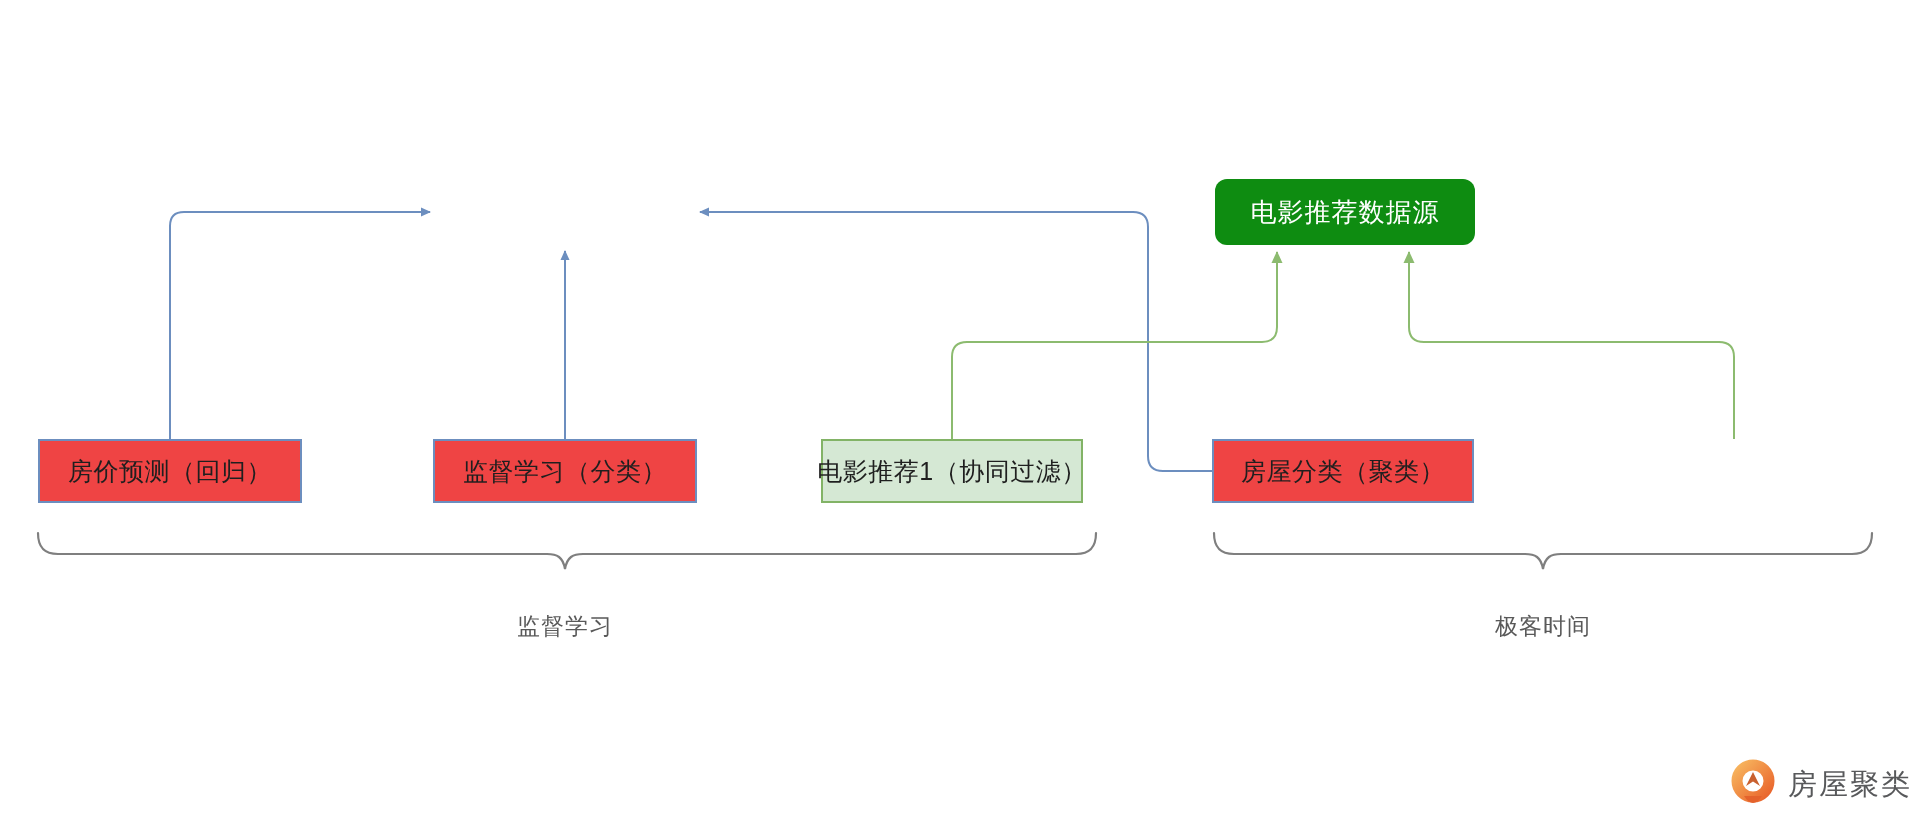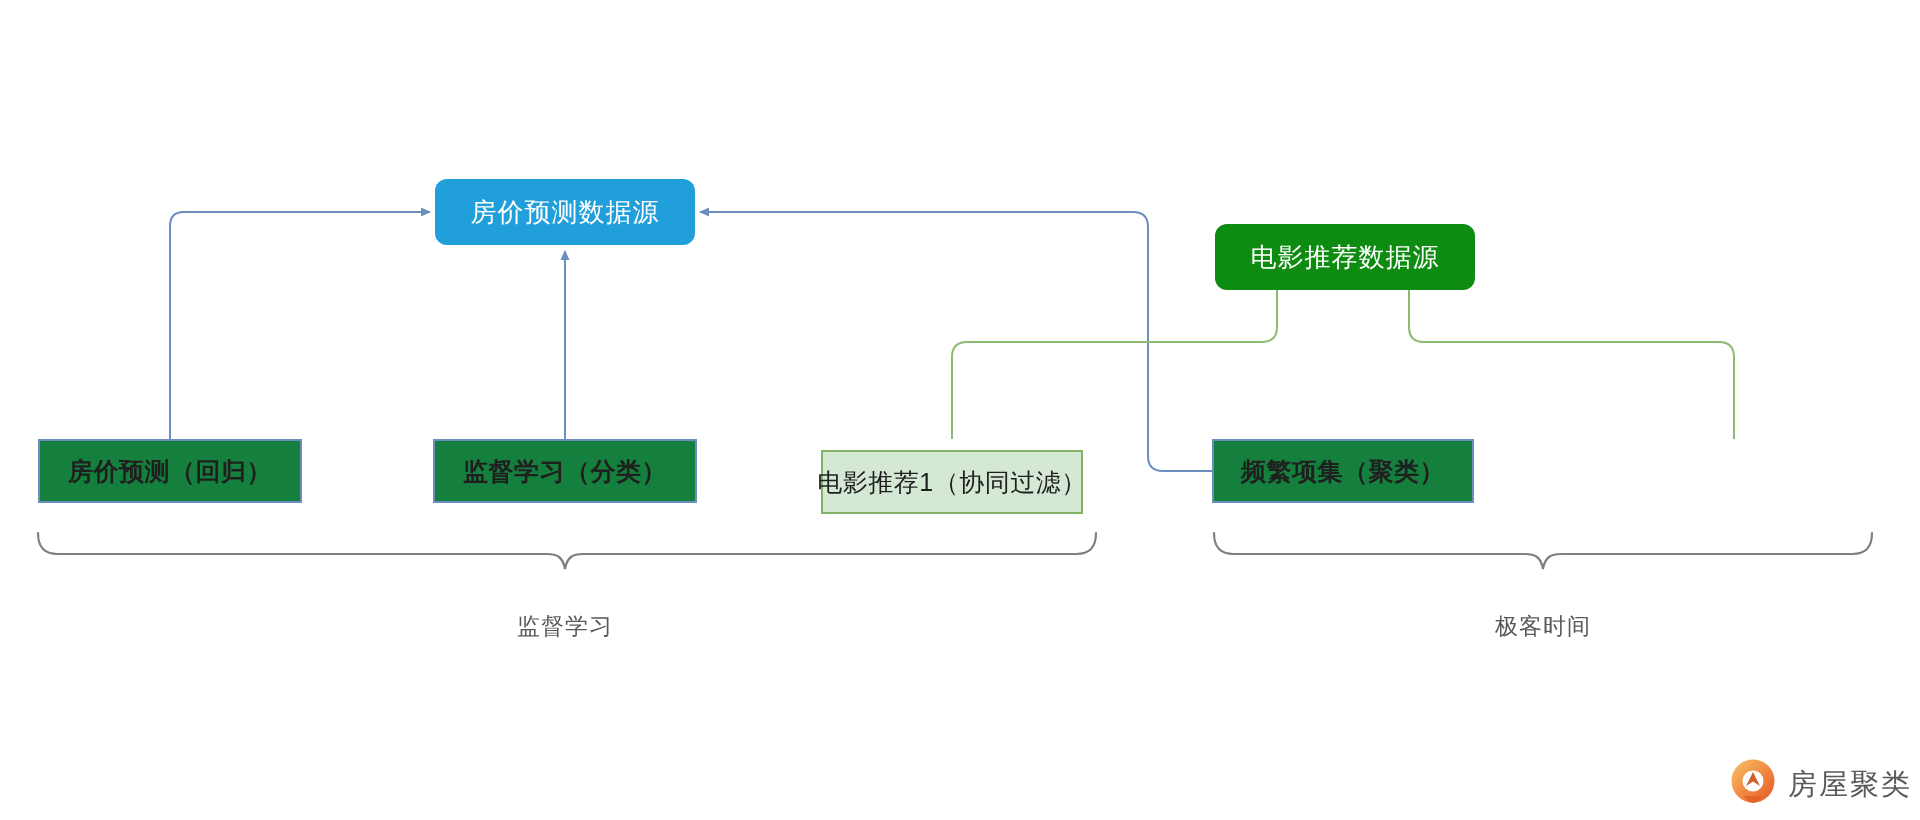--- a/index.html
+++ b/index.html
@@ -41,28 +41,26 @@
   .node-top.blue  { background: #219FDB; }
   .node-top.green { background: #0E8C11; }
   .node-bottom {
     height: 64px;
     font-size: 25px;
     font-weight: 500;
     color: #1f1f1f;
     letter-spacing: 0.5px;
   }
   .node-bottom.blue {
-    background: #15803d;
+    background: #ef4444;
     border: 2px solid #6C8EBF;
-    font-weight: bold;
   }
   .node-bottom.green {
     background: #D5E8D4;
     border: 2px solid #82B366;
-    margin-top: 11px;
   }
   .group-label {
     position: absolute;
     top: 588px;
     width: 300px;
     text-align: center;
     font-size: 23px;
     color: #595959;
     letter-spacing: 1px;
     margin-top: 23px;
@@ -108,31 +106,30 @@
 
     <path d="M 1734 439 L 1734 357 Q 1734 342 1719 342 L 1424 342 Q 1409 342 1409 327 L 1409 252" fill="none" stroke="#8CBB6F" stroke-width="2" marker-end="url(#arrowGreen)"></path>
 
     <path d="M 38 533 C 38 547 44 554 58 554 L 547 554 C 557 554 563 557 565 569
              C 567 557 573 554 583 554 L 1076 554 C 1090 554 1096 547 1096 533" fill="none" stroke="#7F7F7F" stroke-width="2.2" stroke-linecap="round"></path>
 
     <path d="M 1214 533 C 1214 547 1220 554 1234 554 L 1525 554 C 1535 554 1541 557 1543 569
              C 1545 557 1551 554 1561 554 L 1852 554 C 1866 554 1872 547 1872 533" fill="none" stroke="#7F7F7F" stroke-width="2.2" stroke-linecap="round"></path>
   </svg>
 
-  <div class="node node-top blue" style="left:435px; top:179px; width:260px;">房价预测数据源</div>
 
-  <div class="node node-top green" style="left:1215px; top:179px; width:260px;margin-top:45px;">电影推荐数据源</div>
+  <div class="node node-top green" style="left:1215px; top:179px; width:260px;">电影推荐数据源</div>
 
   <div class="node node-bottom blue" style="left:38px; top:439px; width:264px;">房价预测（回归）</div>
 
   <div class="node node-bottom blue" style="left:433px; top:439px; width:264px;">监督学习（分类）</div>
 
   <div class="node node-bottom green" style="left:821px; top:439px; width:262px;">电影推荐1（协同过滤）</div>
 
-  <div class="node node-bottom blue" style="left:1212px; top:439px; width:262px;">频繁项集（聚类）</div>
+  <div class="node node-bottom blue" style="left:1212px; top:439px; width:262px;">房屋分类（聚类）</div>
 
 
   <div class="group-label" style="left:415px;">监督学习</div>
 
   <div class="group-label" style="left:1393px;">极客时间</div>
 
   <div id="logo">
     <svg width="48" height="54" viewBox="0 0 48 54">
       <defs>
         <linearGradient id="geekOrange" x1="0" y1="0" x2="1" y2="1">

